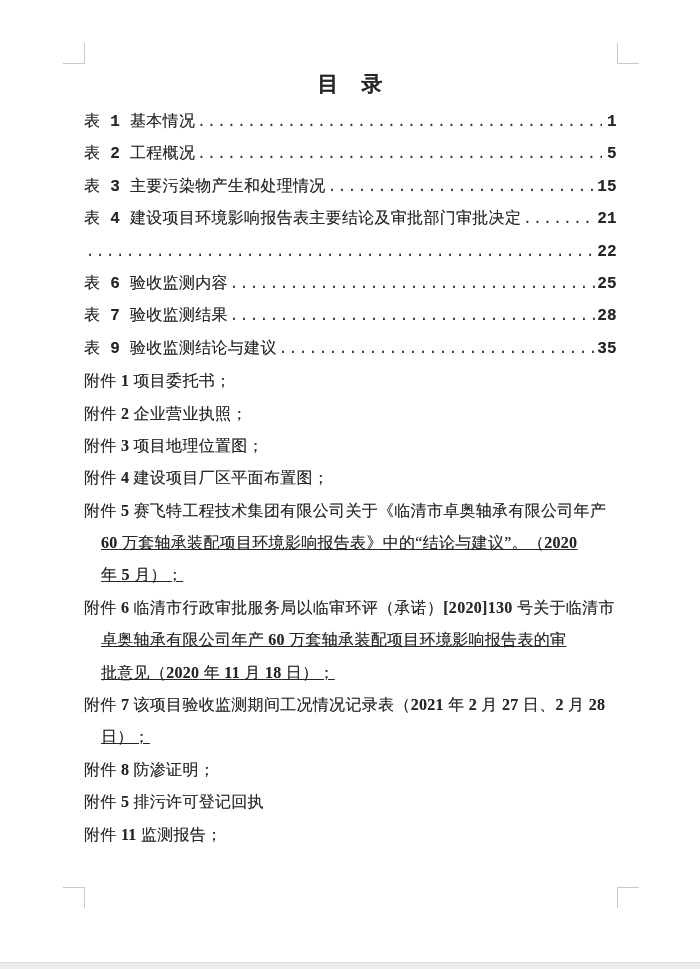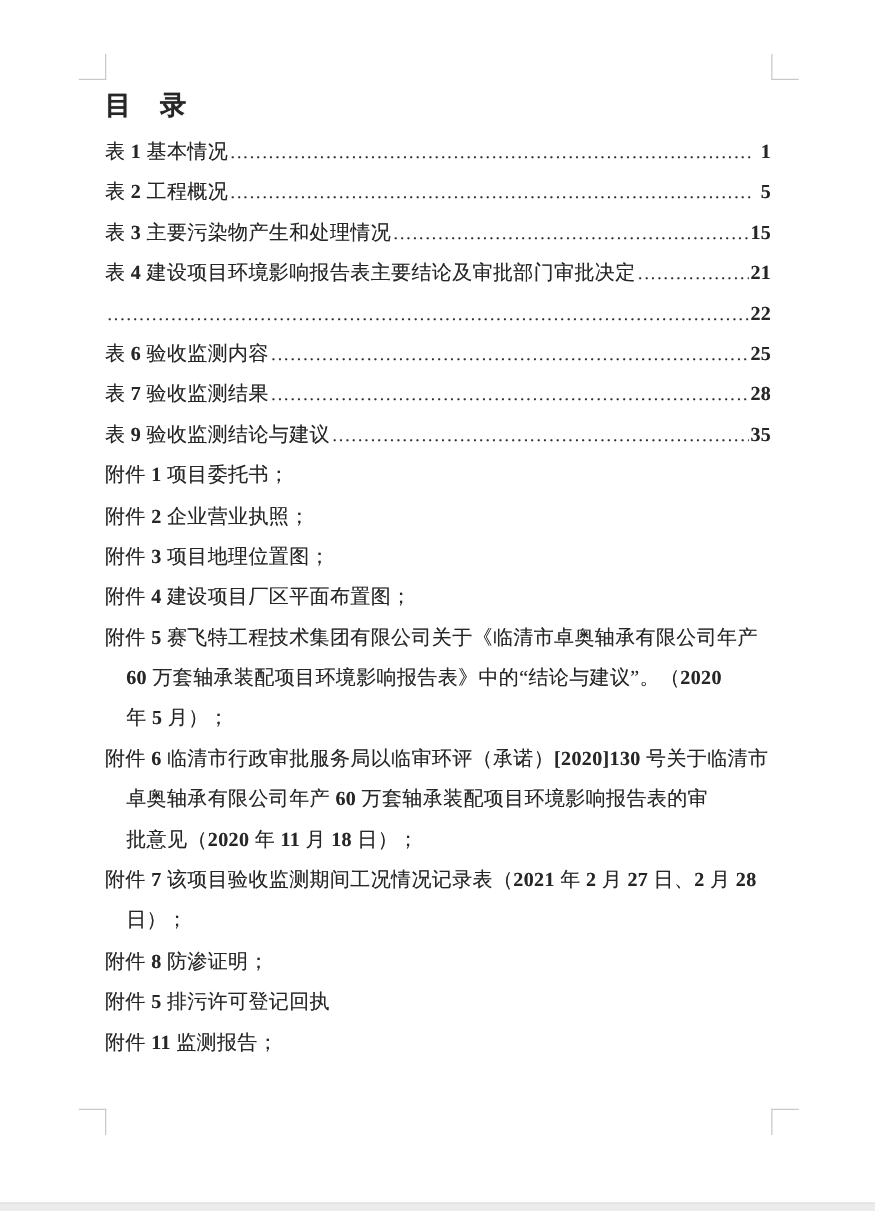--- a/index.html
+++ b/index.html
@@ -16,38 +16,38 @@
   }
   
   .mark { position:absolute; width:21px; height:20px; border:0 solid #c9c9c9; }
   .mark.tl { left:63px;  top:43px;  border-right-width:1px; border-bottom-width:1px; }
   .mark.tr { left:617px; top:43px;  border-left-width:1px;  border-bottom-width:1px; }
   .mark.bl { left:63px;  top:887px; border-right-width:1px; border-top-width:1px; }
   .mark.br { left:617px; top:887px; border-left-width:1px;  border-top-width:1px; }
 
   .content { position:absolute; left:84px; top:63px; width:533px; }
   .title {
-    height:43px; line-height:43px; 
+    height:43px; line-height:43px; text-align:center;
     font-size:21px; font-weight:bold; letter-spacing:1px;
     text-shadow:0 0 0.6px rgba(30,30,30,0.55);
   }
   .row {
     height:32.4px; line-height:32.4px; font-size:16px;
     white-space:nowrap; letter-spacing:0.3px;
     text-shadow:0 0 0.5px rgba(40,40,40,0.45);
   }
-  .toc-row { display:flex; align-items:center; }
+  .toc-row { display:flex; align-items:center;font-family:Liberation Mono, monospace; }
   .lbl { flex:0 0 auto; }
   .dots { flex:1 1 auto; overflow:hidden; height:32.4px; margin:0 1px 0 2px; color:#2f2f2f; }
   .dots::after {
     content:"....................................................................................................................................................................";
     font-size:14px; letter-spacing:1.6px;
   }
   .pg { flex:0 0 auto; font-weight:bold; text-align:right; min-width:14px; }
-  .att-line.cont { margin-left:17px; }
+  .att-line.cont { margin-left:17px;text-decoration:underline; }
   b { font-weight:700; }
 </style>
 </head>
 <body>
 
 <div class="page">
   <div class="mark tl"></div>
   <div class="mark tr"></div>
   <div class="mark bl"></div>
   <div class="mark br"></div>

